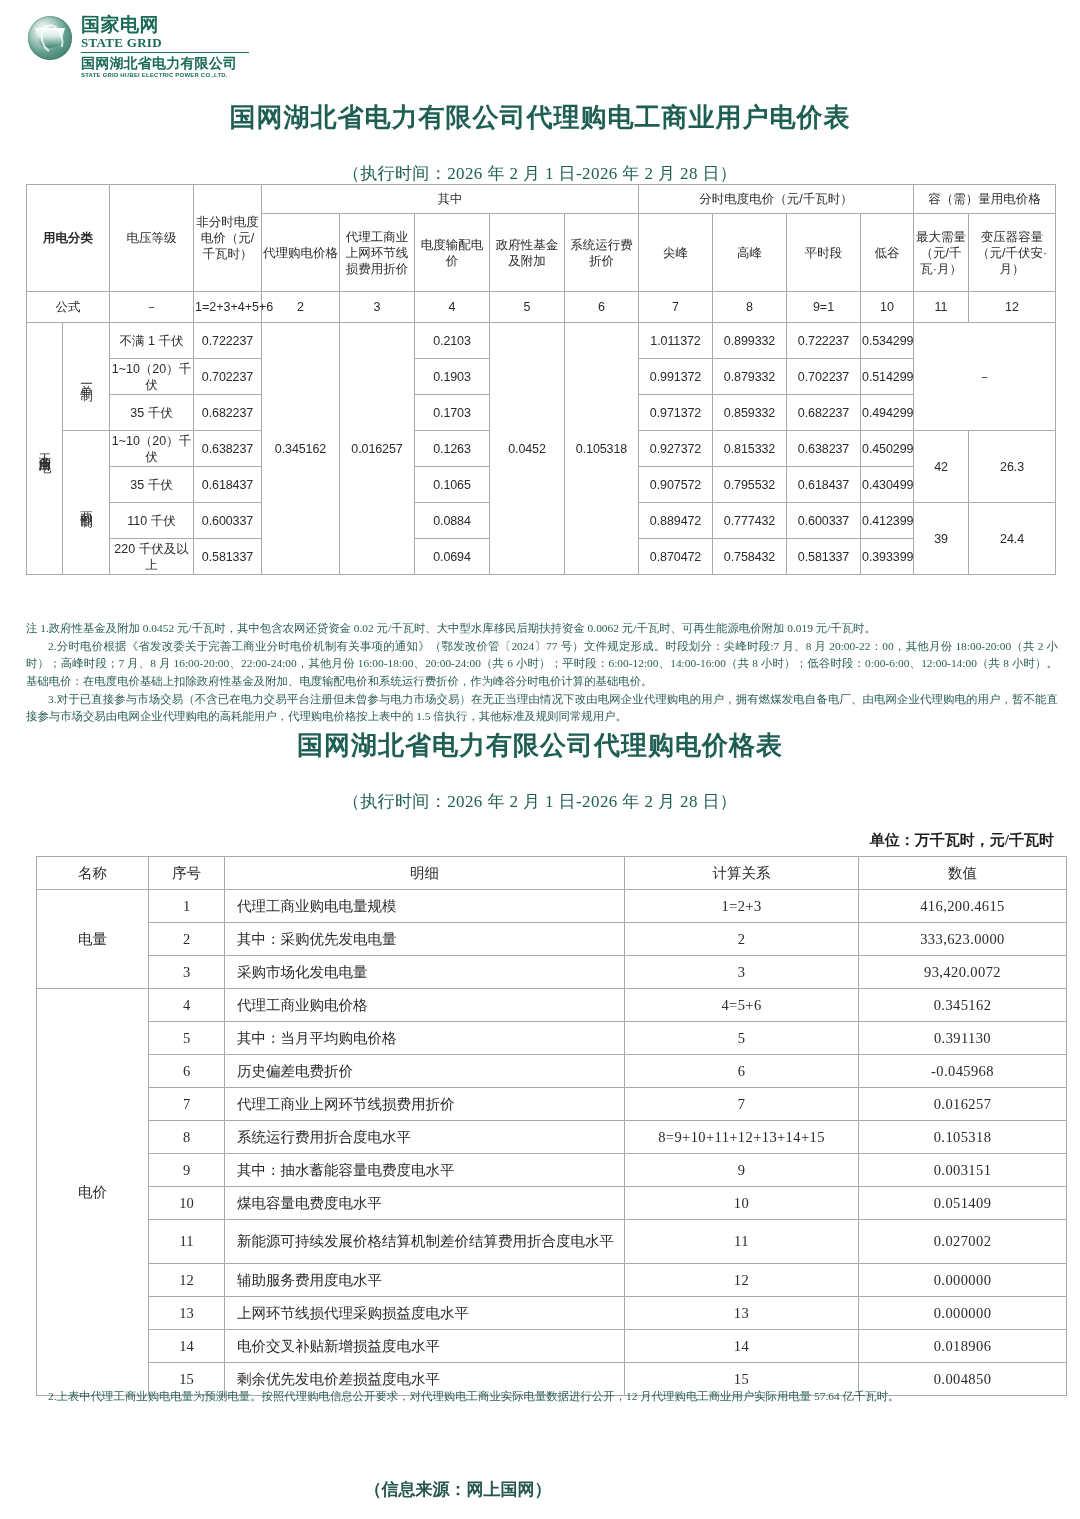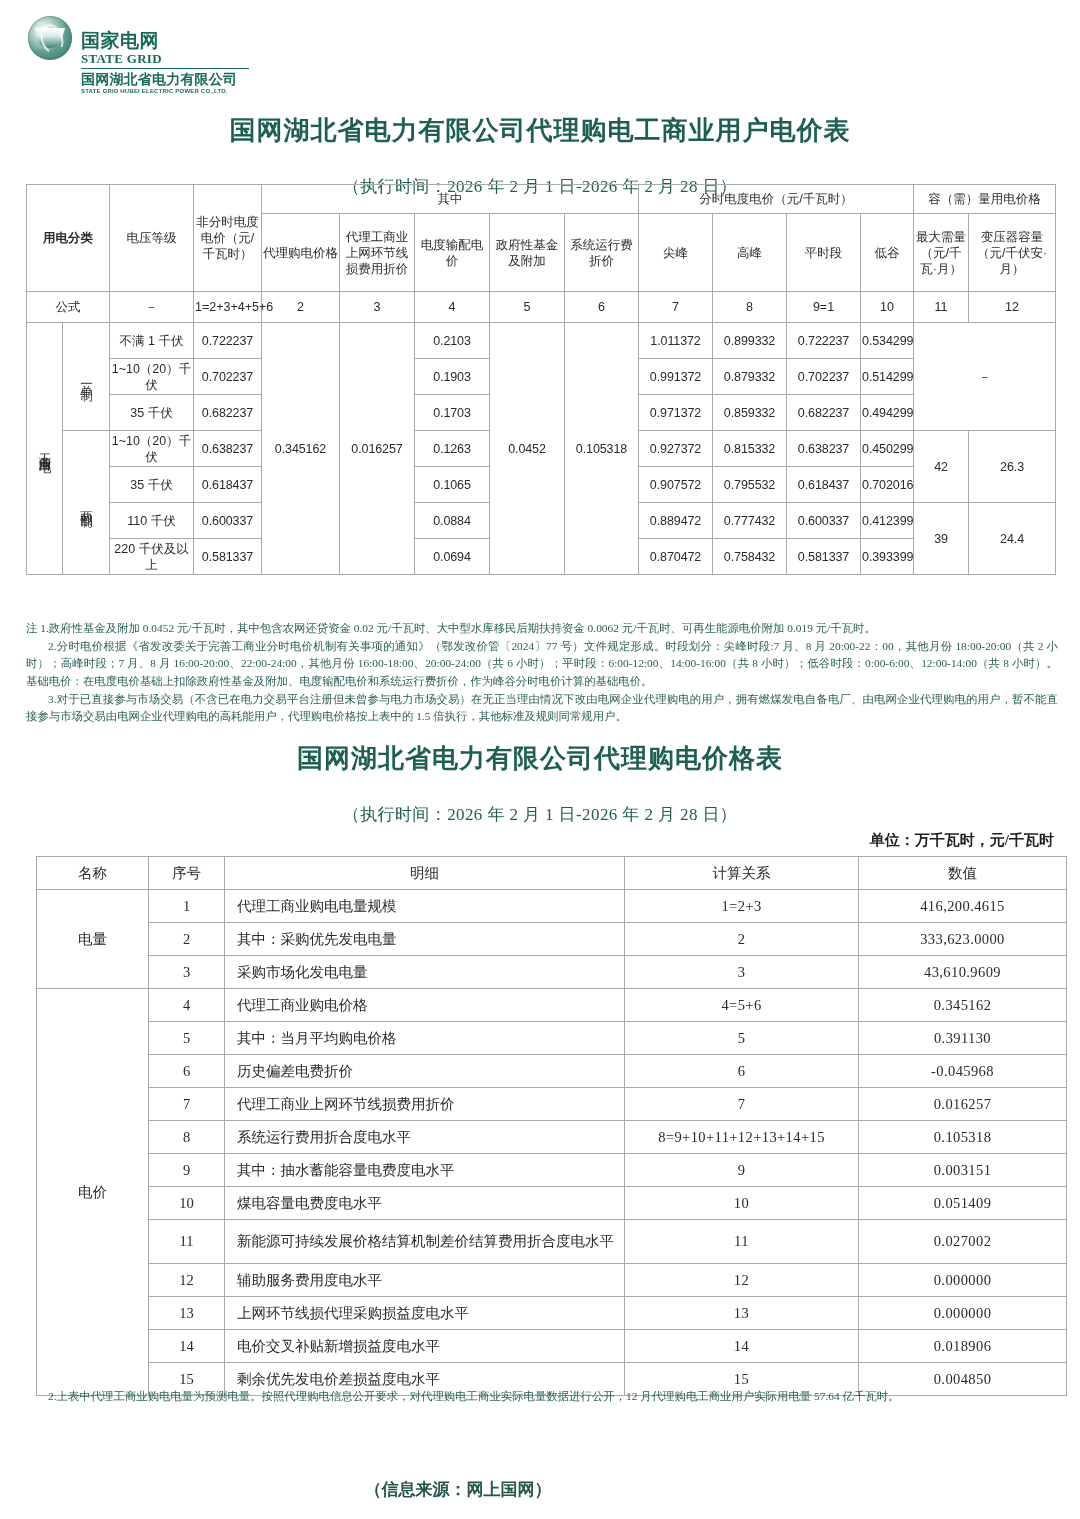--- a/index.html
+++ b/index.html
@@ -47,21 +47,21 @@
   .logo-mark::after {
     content: "";
     position: absolute;
     left: 13px; top: 8px;
     width: 18px; height: 26px;
     border-radius: 50%;
     border: 2px solid rgba(255,255,255,0.75);
     border-bottom-color: transparent;
     transform: rotate(-18deg);
   }
-  .logo-text { line-height: 1; padding-top: 1px; margin-top: 16px; }
+  .logo-text { line-height: 1; padding-top: 1px; }
   .logo-cn-1 {
     font-family: "Liberation Sans", sans-serif;
     font-weight: bold;
     font-size: 19px;
     color: #1a6a58;
     letter-spacing: 0.5px;
   }
   .logo-en-1 {
     font-family: "Liberation Serif", serif;
     font-weight: bold;
@@ -95,21 +95,21 @@
   }
 
   
   .doc-title {
     text-align: center;
     font-family: "Liberation Serif", serif;
     font-weight: bold;
     font-size: 26px;
     color: #1f5f53;
     letter-spacing: 1px;
-    margin: 13px;
+    margin: 0;
     padding: 0;
   }
   .doc-subtitle {
     text-align: center;
     font-family: "Liberation Serif", serif;
     font-size: 17px;
     color: #1f5f53;
     letter-spacing: 0.4px;
     margin-top: 27px;
   }
@@ -327,21 +327,21 @@
       <td class="numcell" rowspan="2">26.3</td>
     </tr>
 
     <tr class="datarow">
       <td>35 千伏</td>
       <td class="numcell">0.618437</td>
       <td class="numcell">0.1065</td>
       <td class="numcell">0.907572</td>
       <td class="numcell">0.795532</td>
       <td class="numcell">0.618437</td>
-      <td class="numcell">0.702016</td>
+      <td class="numcell">0.430499</td>
     </tr>
 
     <tr class="datarow">
       <td>110 千伏</td>
       <td class="numcell">0.600337</td>
       <td class="numcell">0.0884</td>
       <td class="numcell">0.889472</td>
       <td class="numcell">0.777432</td>
       <td class="numcell">0.600337</td>
       <td class="numcell">0.412399</td>
@@ -404,21 +404,21 @@
     <tr>
       <td>2</td>
       <td class="detail">其中：采购优先发电电量</td>
       <td class="num">2</td>
       <td class="num">333,623.0000</td>
     </tr>
     <tr>
       <td>3</td>
       <td class="detail">采购市场化发电电量</td>
       <td class="num">3</td>
-      <td class="num">43,610.9609</td>
+      <td class="num">93,420.0072</td>
     </tr>
 
     <tr>
       <td rowspan="12">电价</td>
       <td>4</td>
       <td class="detail">代理工商业购电价格</td>
       <td class="num">4=5+6</td>
       <td class="num">0.345162</td>
     </tr>
     <tr>

